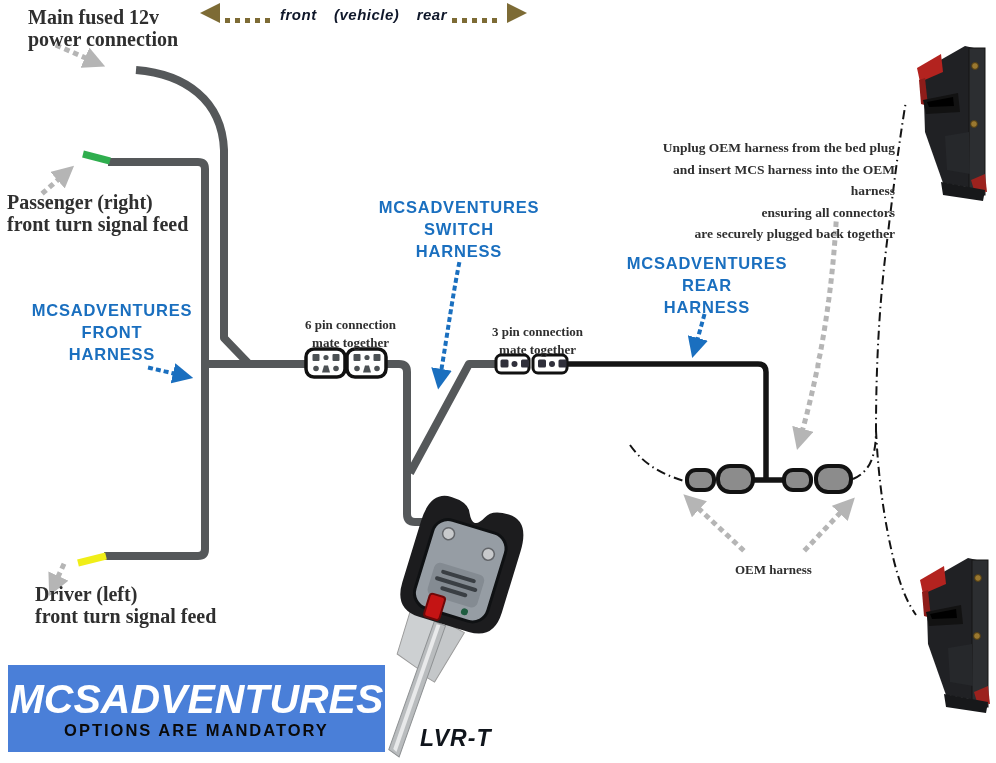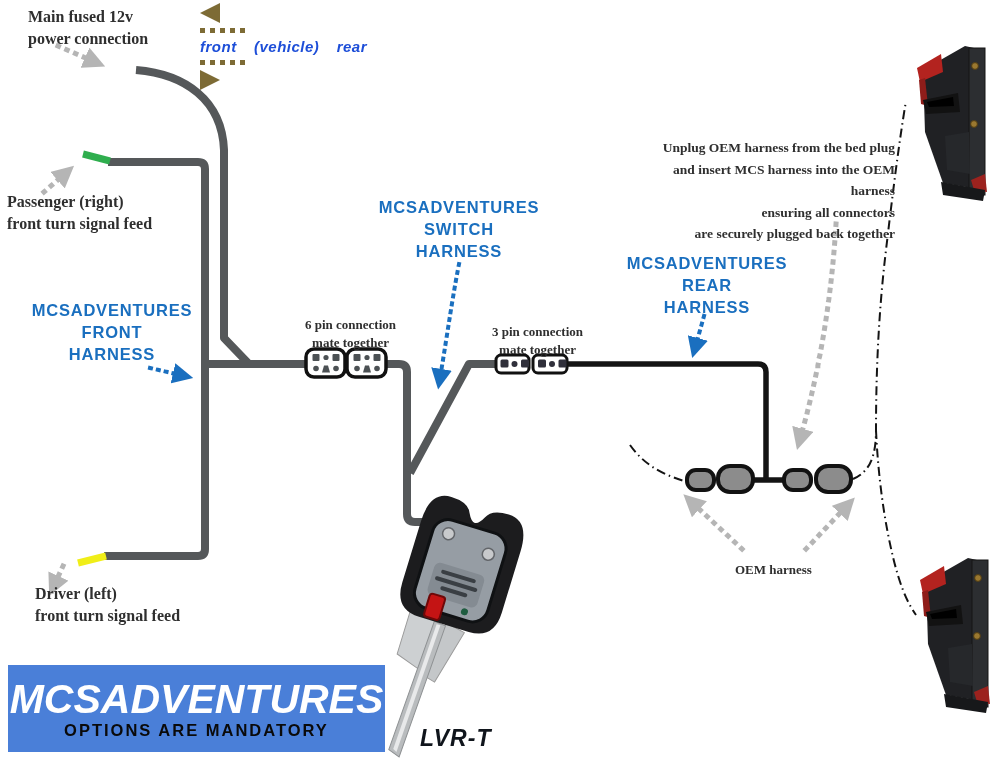--- a/index.html
+++ b/index.html
@@ -1,28 +1,28 @@
 <!DOCTYPE html>
 <html><head>
 <meta charset="utf-8">
 <style>
   html,body{margin:0;padding:0;background:#ffffff;}
   .canvas{position:relative;width:996px;height:763px;background:#fff;overflow:hidden;
           font-family:"Liberation Serif", serif;}
   .layer{position:absolute;left:0;top:0;}
   .lbl{position:absolute;color:#2f2f2f;}
   .serif{font-family:"Liberation Serif", serif;font-weight:bold;}
-  .big{font-size:16px;line-height:22px;}
+  .big{font-size:20px;line-height:22px;}
   .small{font-size:13px;line-height:18px;text-align:center;margin-top:10px;}
   .note{font-size:13.5px;line-height:21.5px;text-align:right;}
   .bluehead{font-family:"Liberation Sans", sans-serif;font-weight:800;color:#1a6fbf;
             font-size:16.5px;line-height:22px;text-align:center;letter-spacing:0.8px;}
-  .indicator{position:absolute;left:200px;top:3px;display:flex;align-items:flex-start;gap:5px;
-             color:#1d4ed8;font-family:"Liberation Sans", sans-serif;
-             font-weight:bold;font-style:italic;font-size:15px;letter-spacing:0.5px;flex-direction:column;}
+  .indicator{position:absolute;left:200px;top:3px;display:flex;align-items:flex-end;gap:5px;
+             color:#0f172a;font-family:"Liberation Sans", sans-serif;
+             font-weight:bold;font-style:italic;font-size:15px;letter-spacing:0.5px;}
   .tri{width:0;height:0;border-top:10px solid transparent;border-bottom:10px solid transparent;}
   .tri.left{border-right:20px solid #7d6b35;}
   .tri.right{border-left:20px solid #7d6b35;}
   .dotseg{width:50px;height:5px;
           background:repeating-linear-gradient(90deg,#7d6b35 0 5px,transparent 5px 10px);}
   .ind-text{white-space:pre;word-spacing:4px;}
   .banner{position:absolute;left:8px;top:665px;width:377px;height:87px;background:#4a7fd8;
           display:flex;flex-direction:column;align-items:center;justify-content:center;}
   .banner .title{font-family:"Liberation Sans", sans-serif;font-weight:bold;font-style:italic;
                  color:#ffffff;font-size:41px;line-height:44px;letter-spacing:0px;}

